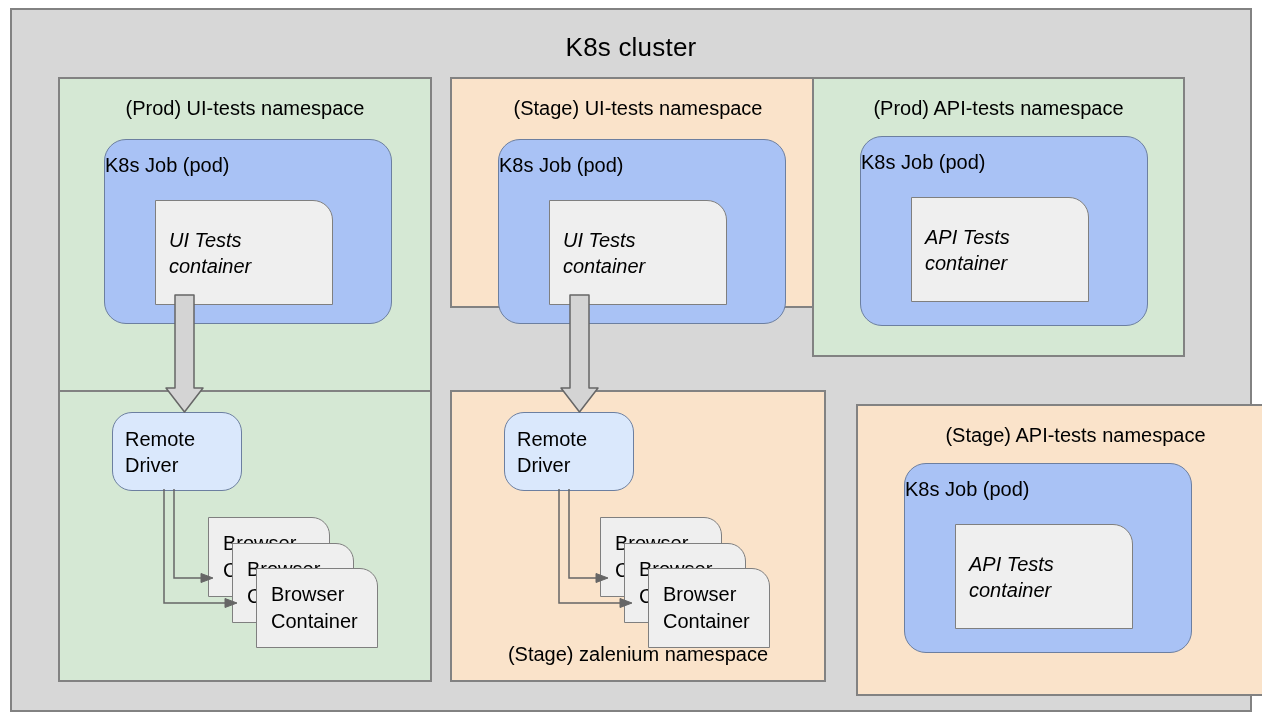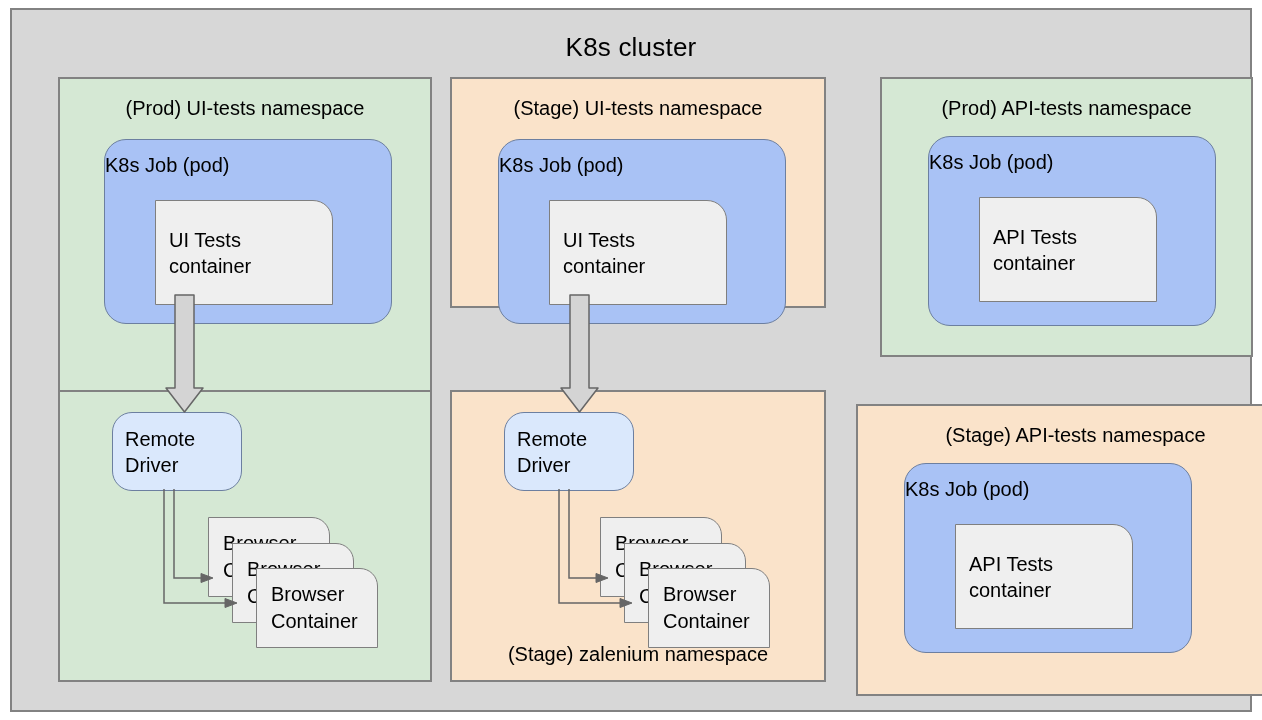--- a/index.html
+++ b/index.html
@@ -75,20 +75,21 @@
     top: 14px;
     width: 100%;
     text-align: left;
     font-size: 20px;
     color: #000000;
   }
 
   
   .noteboxWrap {
     position: absolute;
+    font-style: italic;
   }
   .notebox {
     position: absolute;
     left: 0;
     top: 0;
     width: 100%;
     height: 100%;
     background: #efefef;
     border: 1.5px solid #7f7f7f;
     border-top-right-radius: 20px;
@@ -181,21 +182,21 @@
     <div class="pod" style="left:46px; top:60px; width:288px; height:185px;">
       <div class="pod-title">K8s Job (pod)</div>
       <div class="noteboxWrap" style="left:50px; top:60px; width:178px; height:105px;">
         <div class="notebox"></div>
         <div class="notebox-label">UI Tests
 container</div>
       </div>
     </div>
   </div>
 
-  <div class="ns green" style="left:880px; top:77px; width:373px; height:280px;">
+  <div class="ns green" style="left:812px; top:77px; width:373px; height:280px;">
     <div class="ns-title top">(Prod) API-tests namespace</div>
 
     <div class="pod" style="left:46px; top:57px; width:288px; height:190px;">
       <div class="pod-title">K8s Job (pod)</div>
       <div class="noteboxWrap" style="left:50px; top:60px; width:178px; height:105px;">
         <div class="notebox"></div>
         <div class="notebox-label">API Tests
 container</div>
       </div>
     </div>

